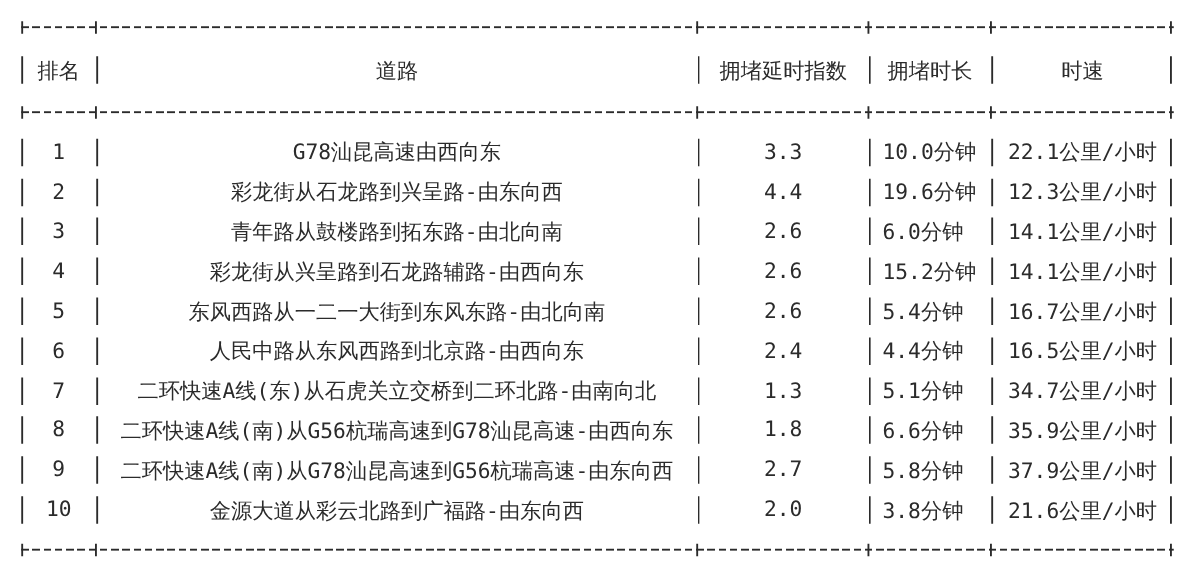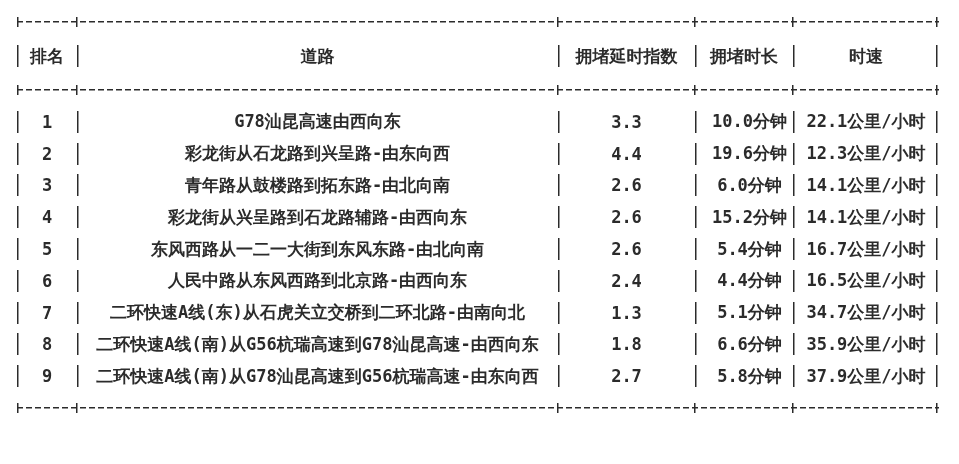--- a/index.html
+++ b/index.html
@@ -29,21 +29,21 @@
   col.c-rank{width:60px;}
   col.c-road{width:481px;}
   col.c-index{width:137px;}
   col.c-duration{width:98px;}
   col.c-speed{width:146px;}
 
   th,td{
     margin:0;
     padding:0;
     font-size:17px;
-    font-weight:bold;
+    font-weight:normal;
     white-space:nowrap;
     overflow:hidden;
   }
 
   
   tr.rule td{
     height:32px;
     background-repeat:no-repeat;
     background-image:
       
@@ -79,21 +79,21 @@
   }
 
   tr.hrow th{
     height:36px;
     text-align:center;
   }
   tr.drow td{
     height:31.8px;
   }
   td.rank, td.idx, td.road, td.spd{ text-align:center; }
-  td.dur{ text-align:center; padding-left:11px;margin-left:25px; }
+  td.dur{ text-align:left; padding-left:11px;margin-left:25px; }
 </style>
 </head>
 <body>
 
 <div class="page">
   <table class="ascii-table">
     <colgroup>
       <col class="c-rank">
         <col class="c-road">
         <col class="c-index">
@@ -174,19 +174,26 @@
       <td class="dur">6.6分钟</td>
       <td class="spd">35.9公里/小时</td>
     </tr>
     <tr class="drow">
       <td class="rank">9</td>
       <td class="road">二环快速A线(南)从G78汕昆高速到G56杭瑞高速-由东向西</td>
       <td class="idx">2.7</td>
       <td class="dur">5.8分钟</td>
       <td class="spd">37.9公里/小时</td>
     </tr>
+    <tr class="drow">
+      <td class="rank">10</td>
+      <td class="road">金源大道从彩云北路到广福路-由东向西</td>
+      <td class="idx">2.0</td>
+      <td class="dur">3.8分钟</td>
+      <td class="spd">21.6公里/小时</td>
+    </tr>
 
     <tr class="rule">
           <td colspan="5"></td>
         </tr>
   </tbody>
     </table>
 </div>
 
 </body></html>

